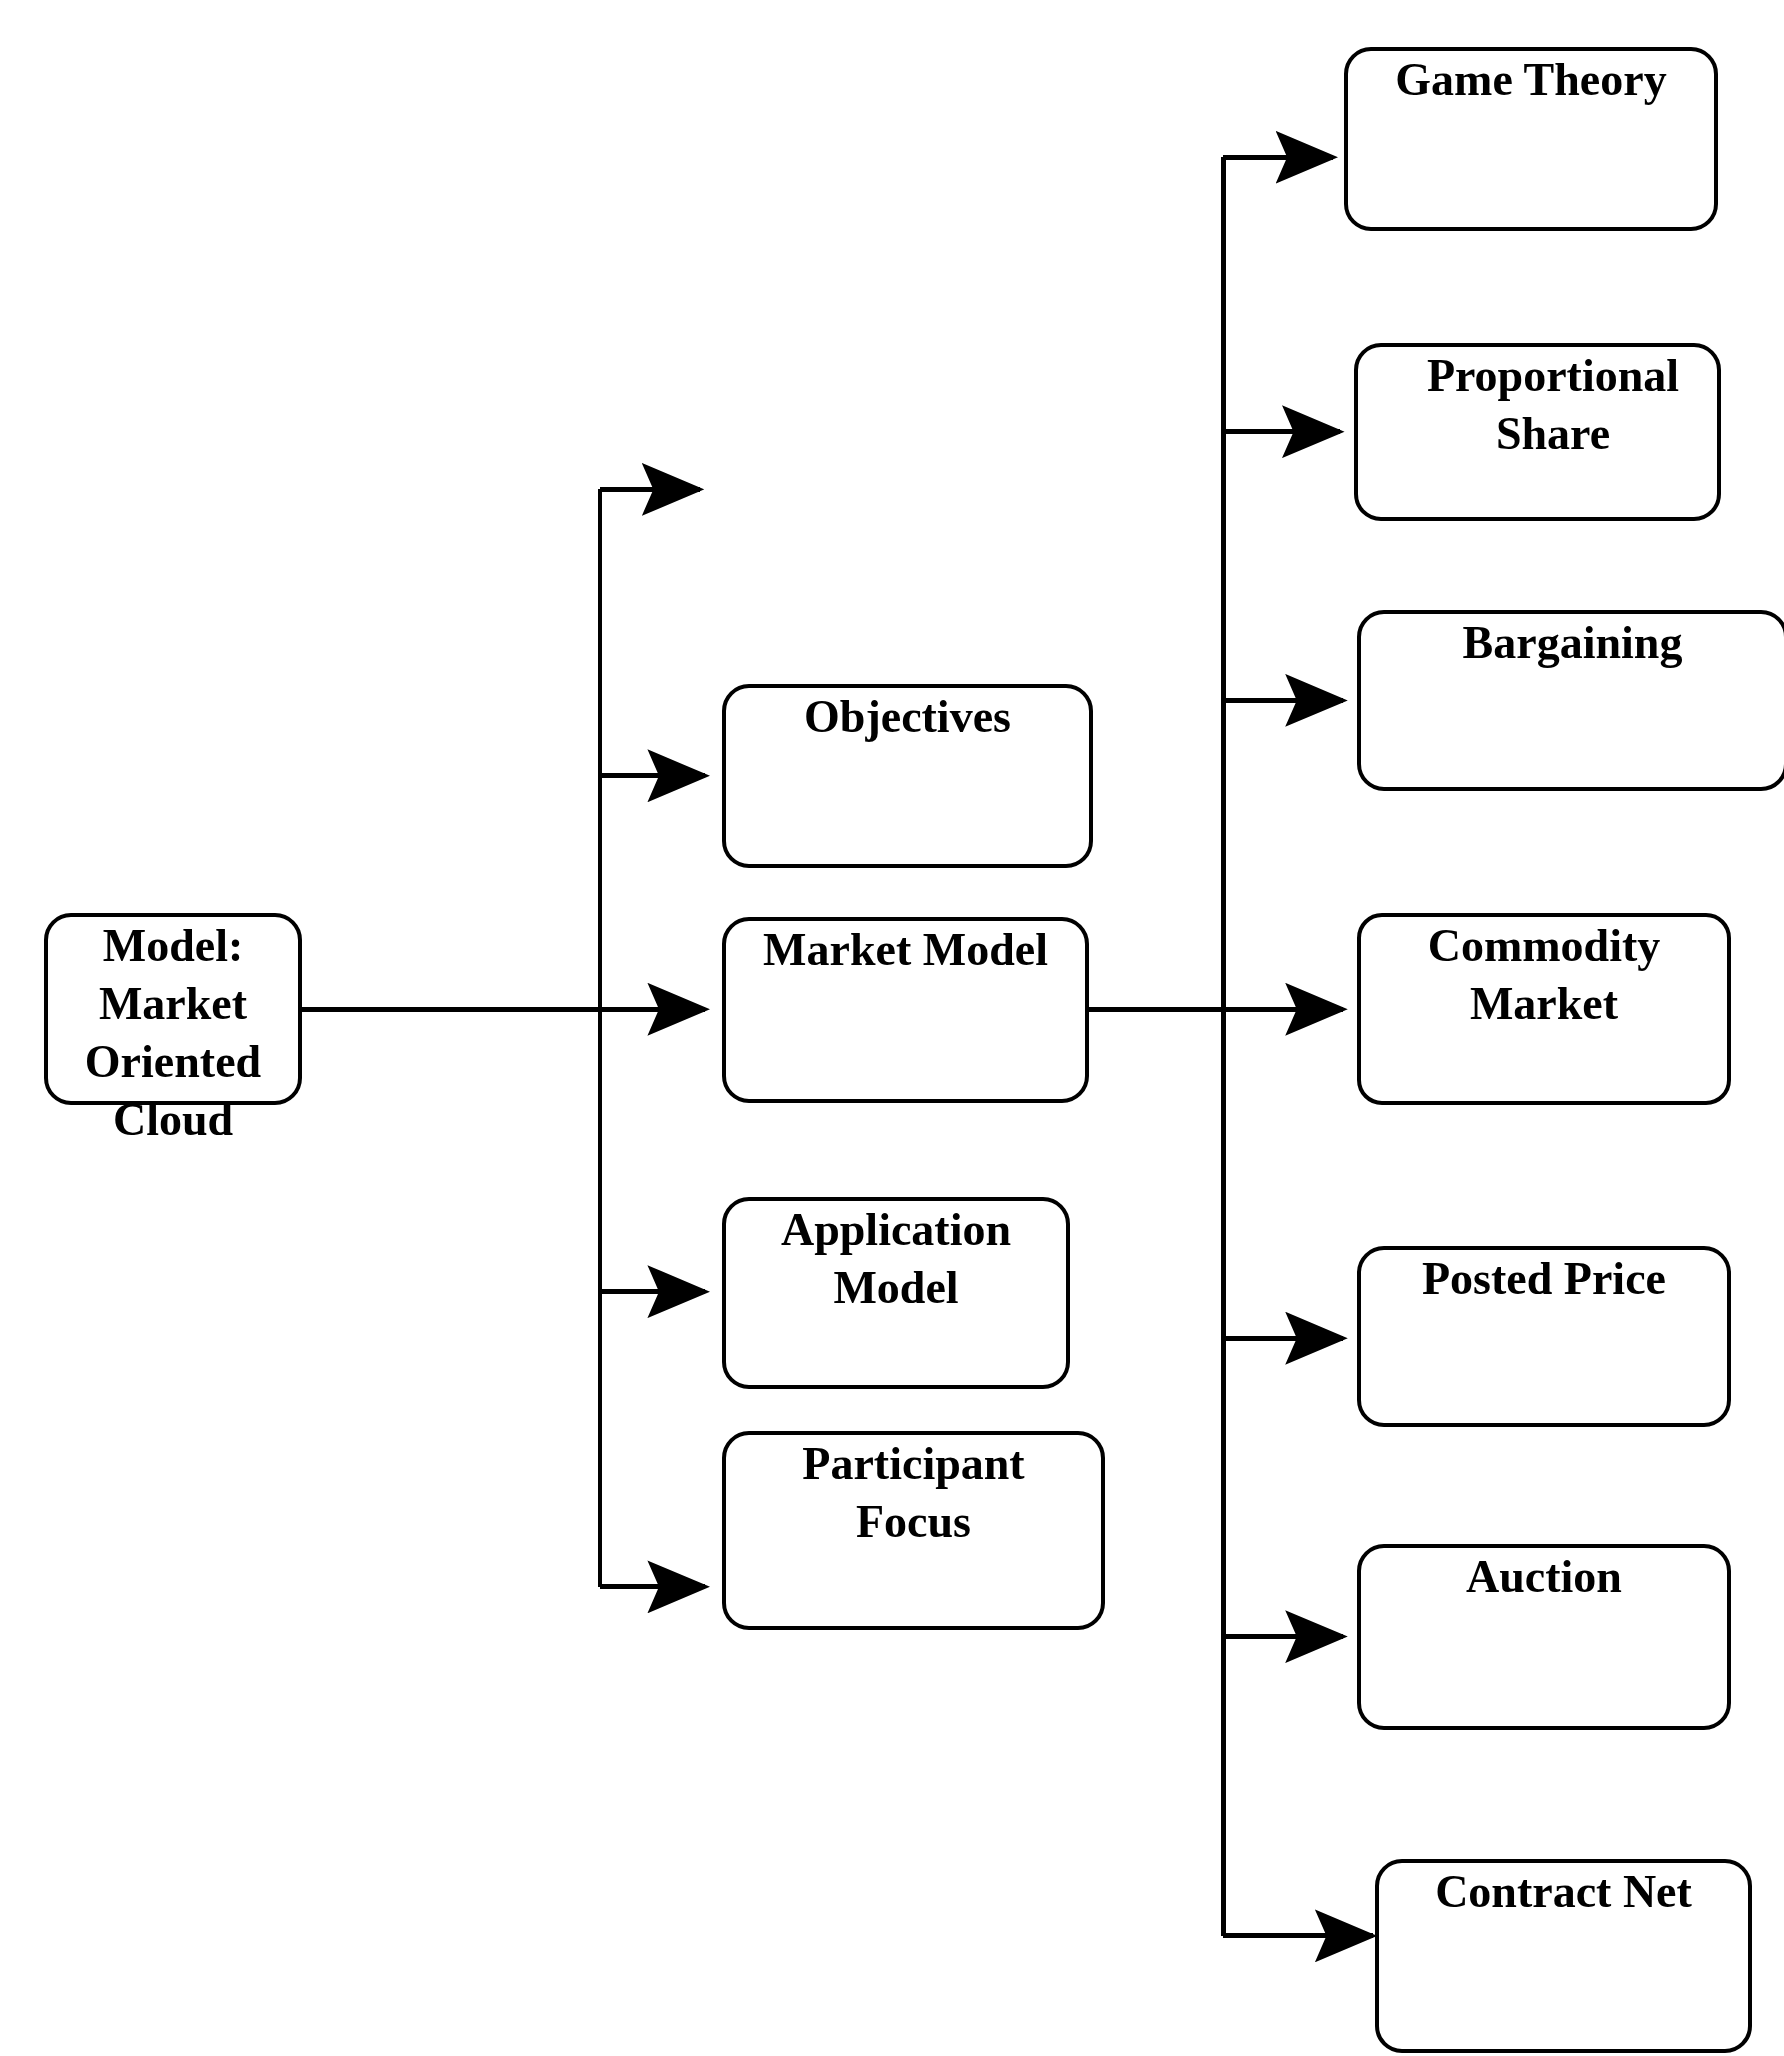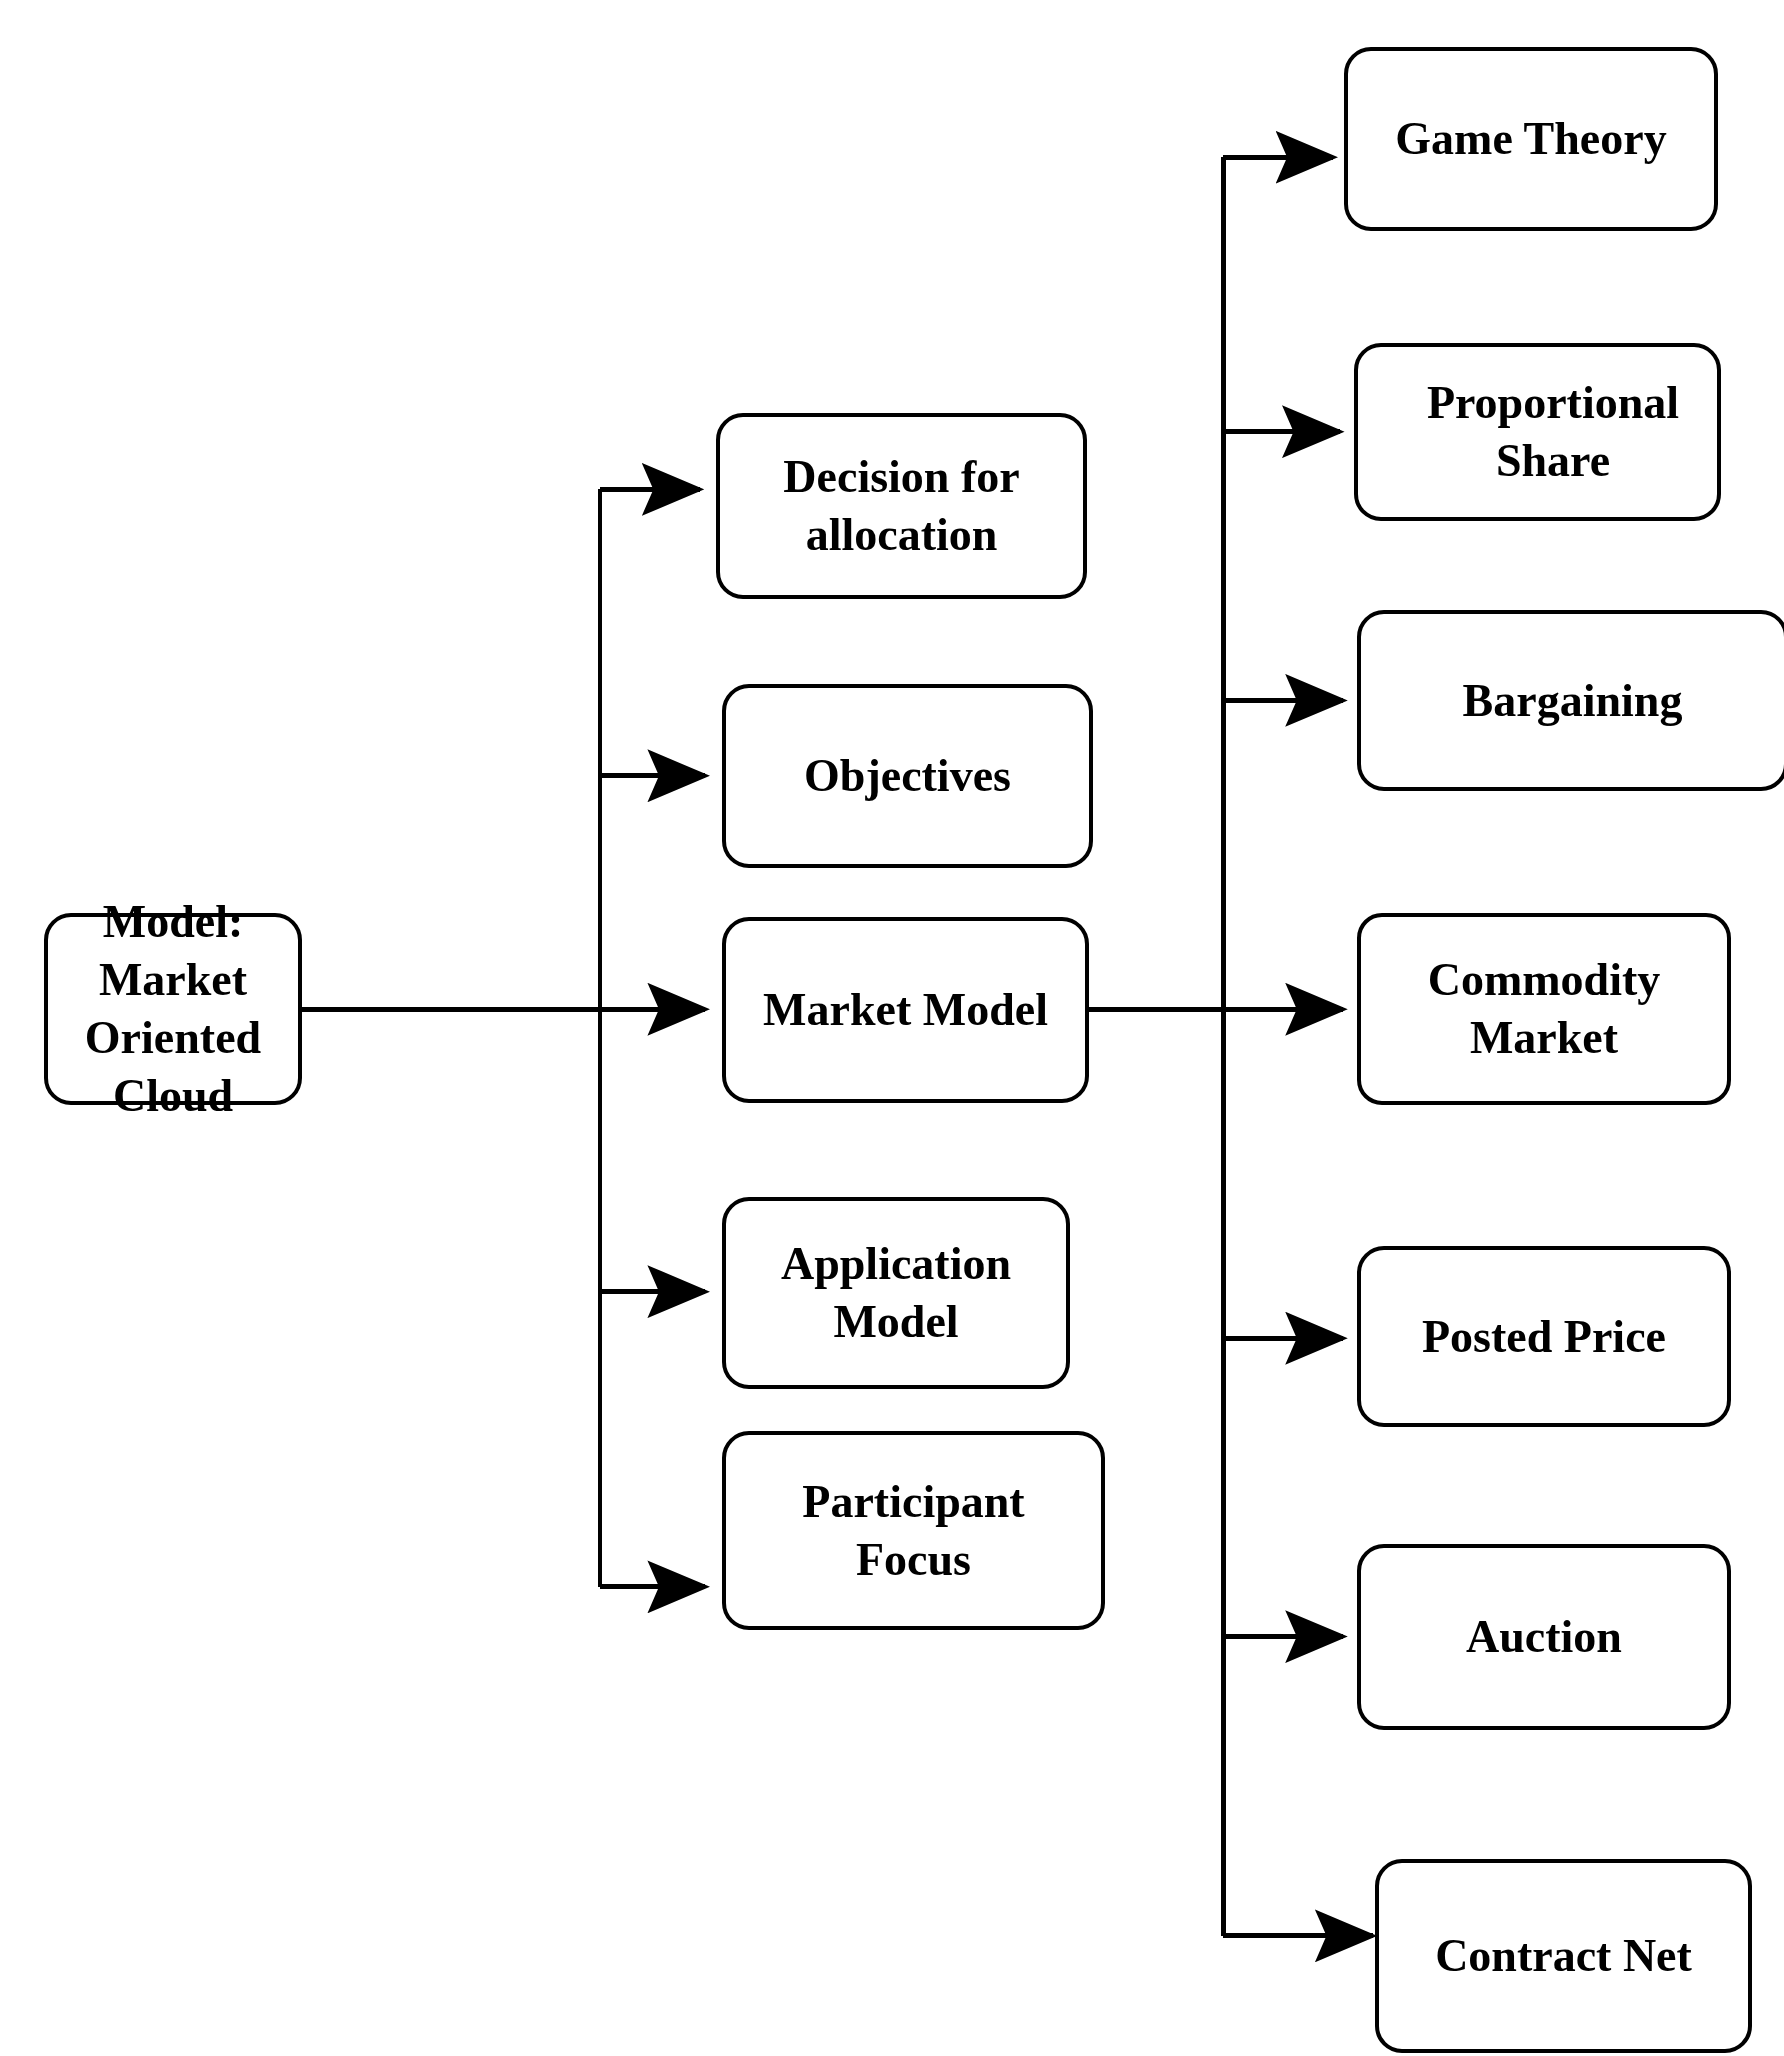--- a/index.html
+++ b/index.html
@@ -22,21 +22,20 @@
     width: 1785px;
     height: 2057px;
   }
   .node {
     position: absolute;
     box-sizing: border-box;
     border: 4px solid #000000;
     border-radius: 27px;
     background: #ffffff;
     display: flex;
-    align-items: center;
     justify-content: center;
     text-align: center;
   }
   .node-label {
     font-weight: bold;
     color: #000000;
     line-height: 1.26;
     padding: 0 11.2px;
     white-space: pre-line;
   }
@@ -87,24 +86,20 @@
       <path d="M1525,2040 L1674,2040"></path>
       <path d="M1525,2413 L1711,2413"></path>
     </g>
   </svg>
 
   <div class="node" style="left:44px; top:913px; width:258px; height:192px;">
     <span class="node-label fs-root">Model: Market
 Oriented Cloud</span>
   </div>
 
-  <div class="node" style="left:716px; top:413px; width:371px; height:186px;">
-    <span class="node-label fs-mid">Decision for
-allocation</span>
-  </div>
 
   <div class="node" style="left:722px; top:684px; width:371px; height:184px;">
     <span class="node-label fs-mid">Objectives</span>
   </div>
 
   <div class="node" style="left:722px; top:917px; width:367px; height:186px;">
     <span class="node-label fs-mid">Market Model</span>
   </div>
 
   <div class="node" style="left:722px; top:1197px; width:348px; height:192px;">

